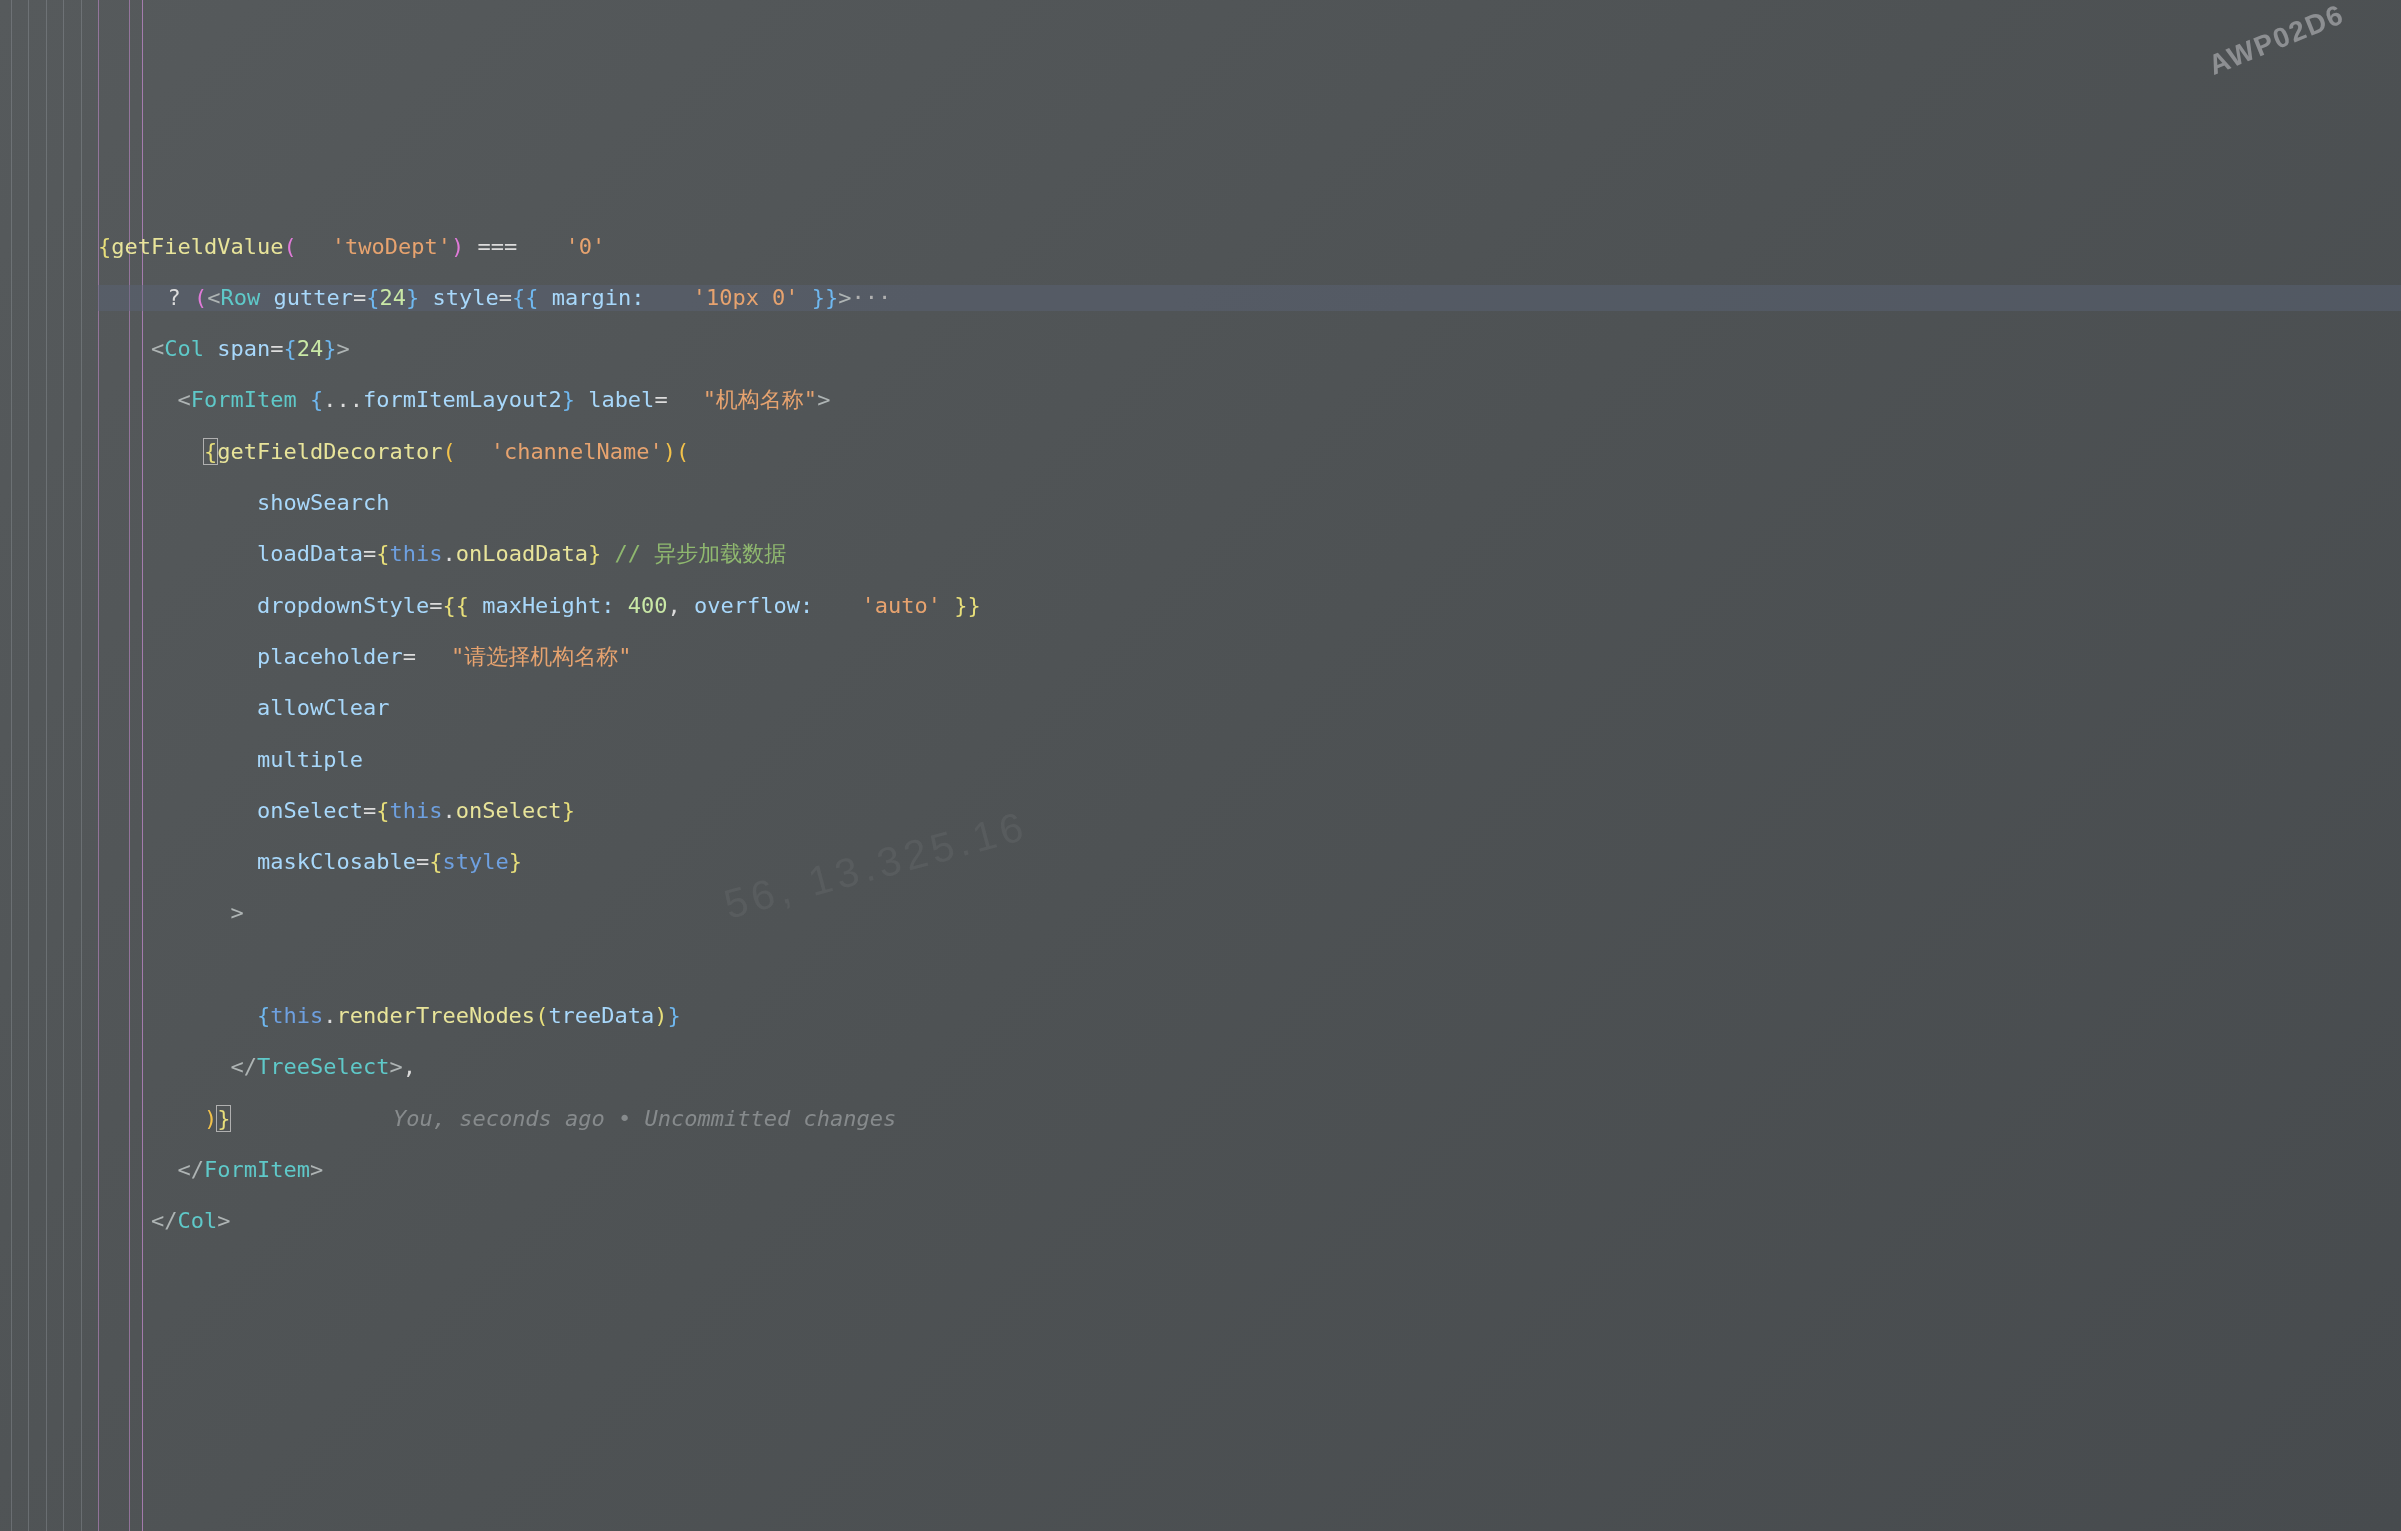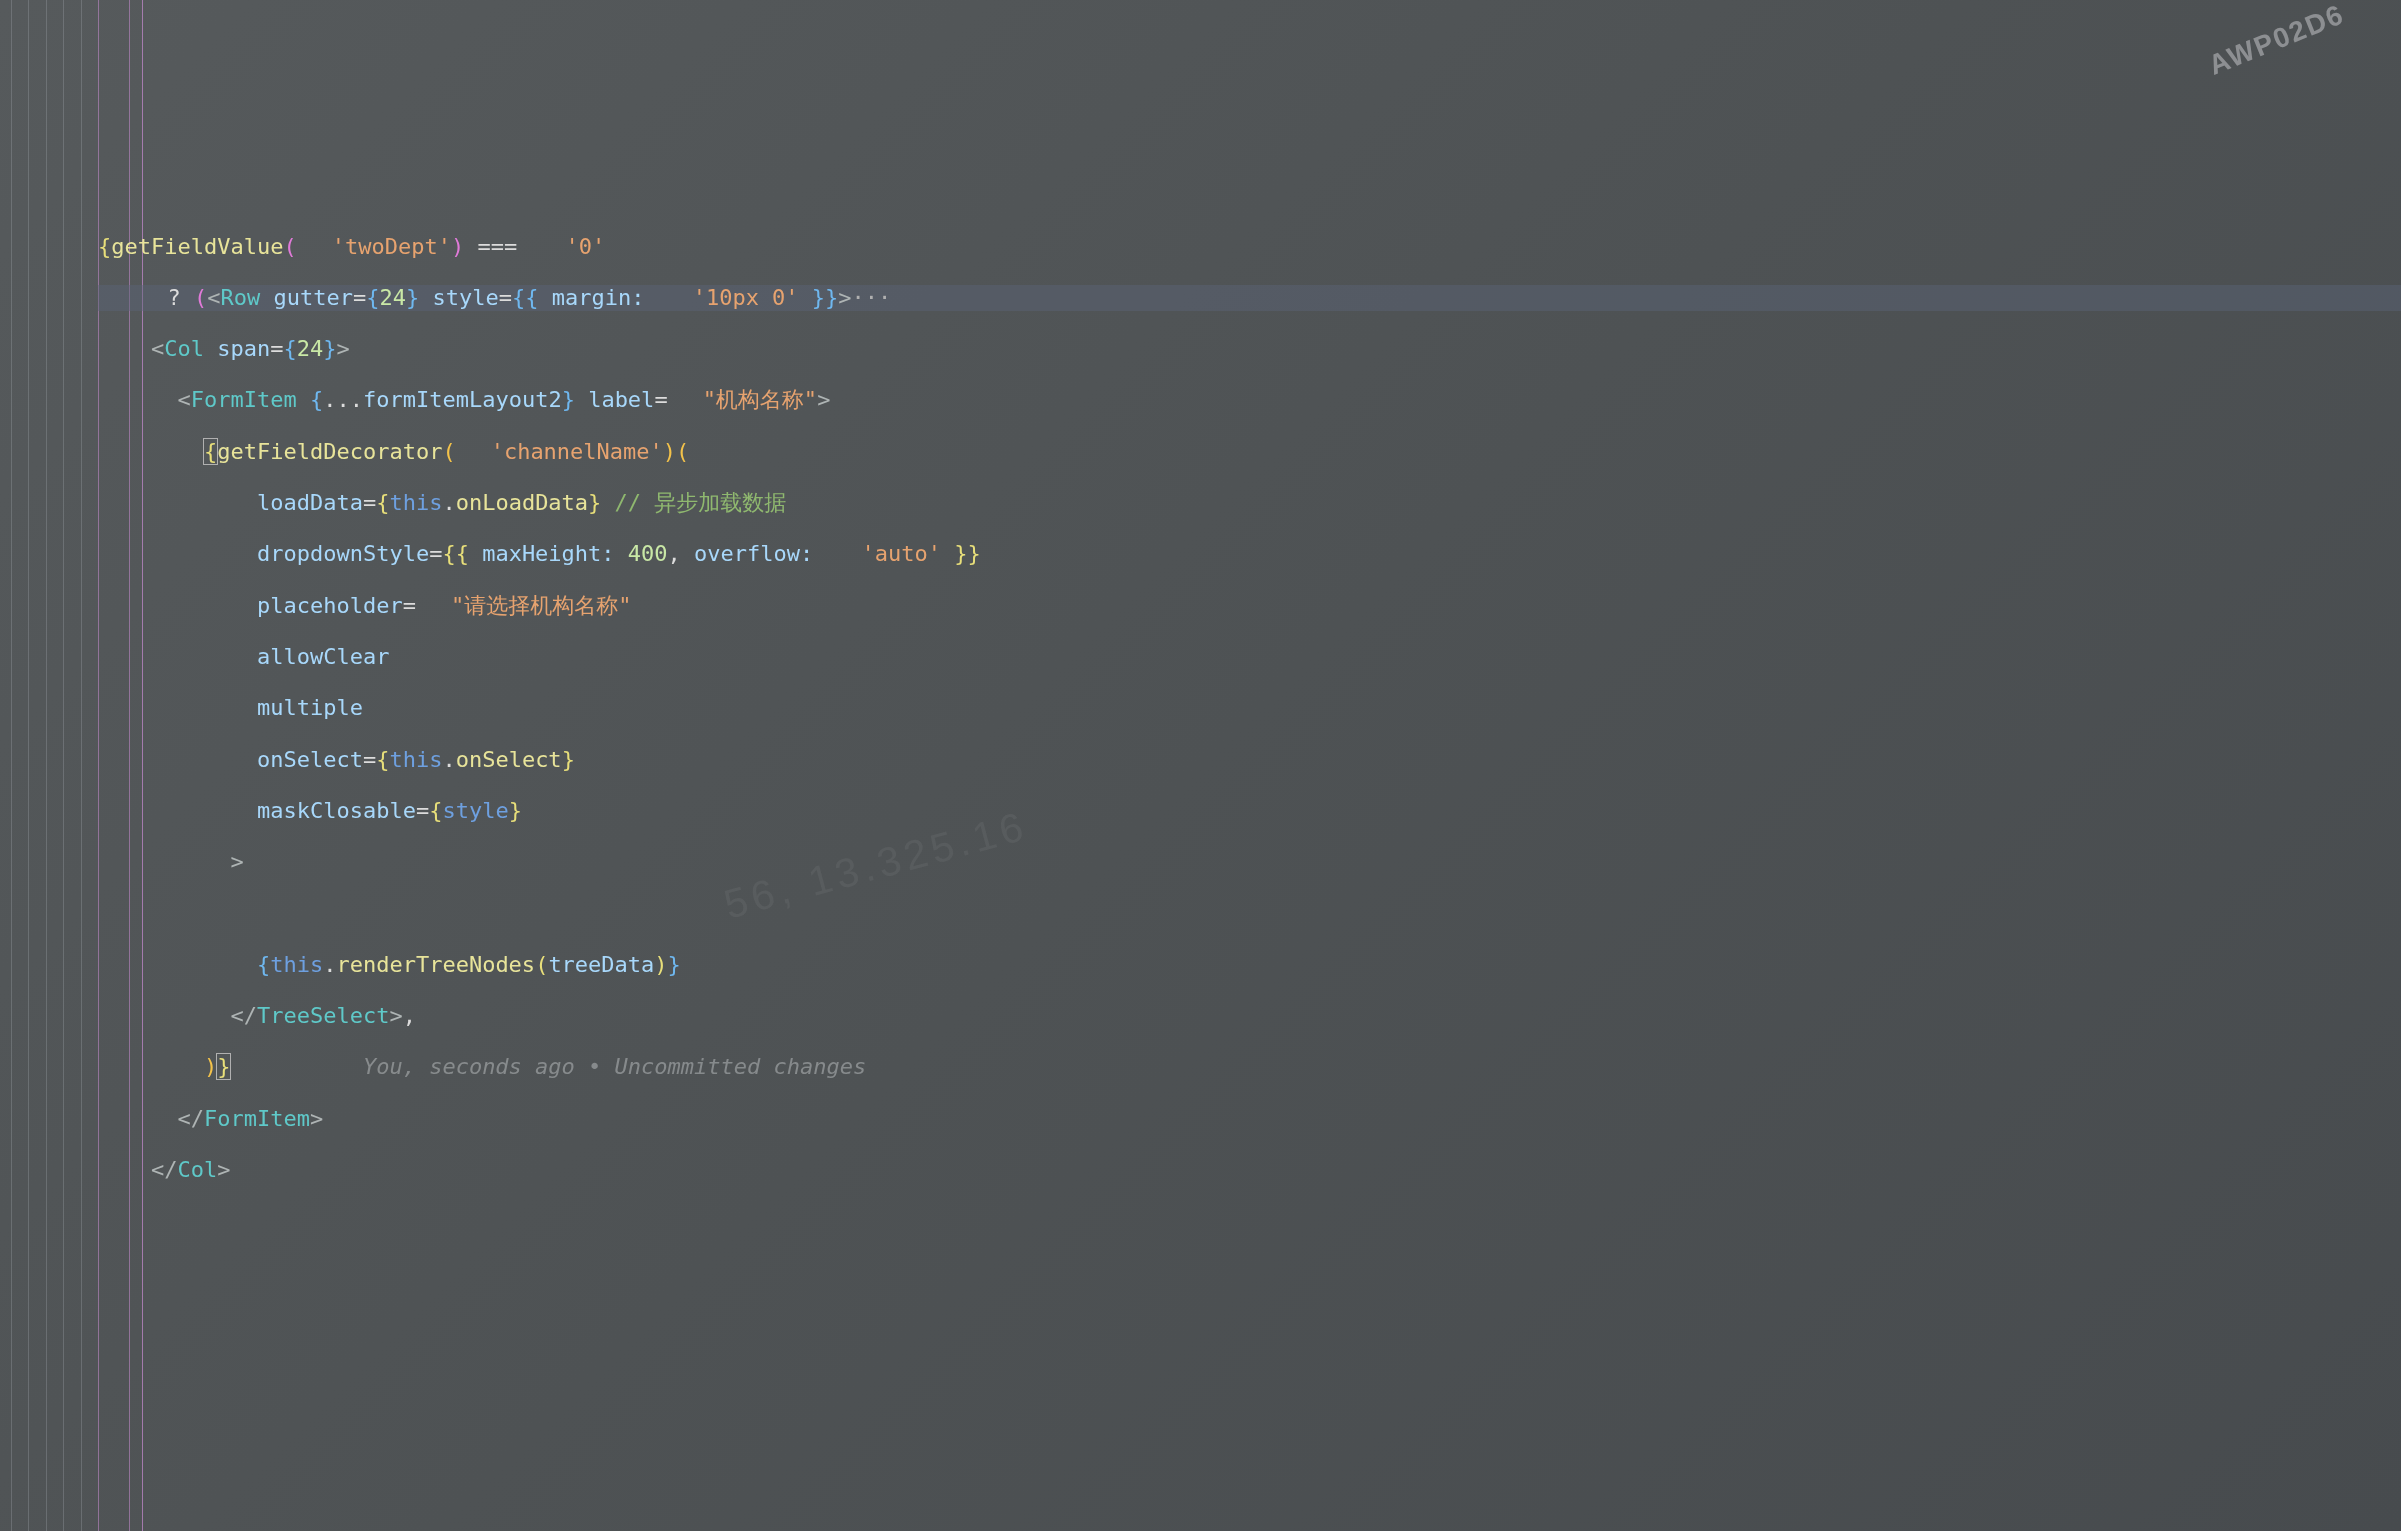--- a/index.html
+++ b/index.html
@@ -100,20 +100,21 @@
   .t-lt      { color: #aeb4b4; }
   .fold { color: #b0b0b0; }
   .bracket-box {
     outline: 0.6px solid #b0b0b0;
     outline-offset: -0.6px;
   }
   .git-lens {
     color: rgba(180,184,186,0.55);
     font-style: italic;
     font-family: 'Consolas', monospace;
+    margin-left: 30px;
   }
 </style>
 </head>
 <body>
 
 <div class="editor">
 
   <div class="watermark">AWP02D6</div>
   <div class="watermark-center">56, 13.325.16</div>
 
@@ -122,20 +123,21 @@
     <div class="guide g4"></div><div class="guide g5"></div><div class="guide g6"></div>
     <div class="guide g7"></div><div class="guide g8"></div>
   </div>
 
   <div class="code">
 <span class="line"><span class="t-brace">{</span><span class="t-fn">getFieldValue</span><span class="t-paren2">(</span><span class="t-str">'twoDept'</span><span class="t-paren2">)</span><span class="t-op"> === </span><span class="t-str">'0'</span></span>
 <span class="line hl"><span class="t-op">  ? </span><span class="t-paren2">(</span><span class="t-lt">&lt;</span><span class="t-tag">Row</span><span class="t-attr"> gutter</span><span class="t-op">=</span><span class="t-paren3">{</span><span class="t-num">24</span><span class="t-paren3">}</span><span class="t-attr"> style</span><span class="t-op">=</span><span class="t-paren3">{{ </span><span class="t-attr">margin:</span><span class="t-str"> '10px 0' </span><span class="t-paren3">}}</span><span class="t-lt">&gt;</span><span class="fold">···</span></span>
 <span class="line"><span>    </span><span class="t-lt">&lt;</span><span class="t-tag">Col</span><span class="t-attr"> span</span><span class="t-op">=</span><span class="t-paren3">{</span><span class="t-num">24</span><span class="t-paren3">}</span><span class="t-lt">&gt;</span></span>
 <span class="line"><span>      </span><span class="t-lt">&lt;</span><span class="t-tag">FormItem</span><span> </span><span class="t-paren3">{</span><span class="t-op">...</span><span class="t-attr">formItemLayout2</span><span class="t-paren3">}</span><span class="t-attr"> label</span><span class="t-op">=</span><span class="t-str">"机构名称"</span><span class="t-lt">&gt;</span></span>
 <span class="line"><span>        </span><span class="t-brace bracket-box">{</span><span class="t-fn">getFieldDecorator</span><span class="t-paren">(</span><span class="t-str">'channelName'</span><span class="t-paren">)</span><span class="t-paren">(</span></span>
+<span class="line"><span>            </span><span class="t-attr">showSearch</span></span>
 <span class="line"><span>            </span><span class="t-attr">loadData</span><span class="t-op">=</span><span class="t-brace">{</span><span class="t-this">this</span><span class="t-op">.</span><span class="t-prop">onLoadData</span><span class="t-brace">}</span><span class="t-comment"> // 异步加载数据</span></span>
 <span class="line"><span>            </span><span class="t-attr">dropdownStyle</span><span class="t-op">=</span><span class="t-brace">{{ </span><span class="t-attr">maxHeight:</span><span class="t-num"> 400</span><span class="t-op">, </span><span class="t-attr">overflow:</span><span class="t-str"> 'auto' </span><span class="t-brace">}}</span></span>
 <span class="line"><span>            </span><span class="t-attr">placeholder</span><span class="t-op">=</span><span class="t-str">"请选择机构名称"</span></span>
 <span class="line"><span>            </span><span class="t-attr">allowClear</span></span>
 <span class="line"><span>            </span><span class="t-attr">multiple</span></span>
 <span class="line"><span>            </span><span class="t-attr">onSelect</span><span class="t-op">=</span><span class="t-brace">{</span><span class="t-this">this</span><span class="t-op">.</span><span class="t-prop">onSelect</span><span class="t-brace">}</span></span>
 <span class="line"><span>            </span><span class="t-attr">maskClosable</span><span class="t-op">=</span><span class="t-brace">{</span><span class="t-kw">style</span><span class="t-brace">}</span></span>
 <span class="line"><span>          </span><span class="t-lt">&gt;</span></span>
 <span class="line"><span>            </span></span>
 <span class="line"><span>            </span><span class="t-paren3">{</span><span class="t-this">this</span><span class="t-op">.</span><span class="t-fn">renderTreeNodes</span><span class="t-brace">(</span><span class="t-attr">treeData</span><span class="t-brace">)</span><span class="t-paren3">}</span></span>

